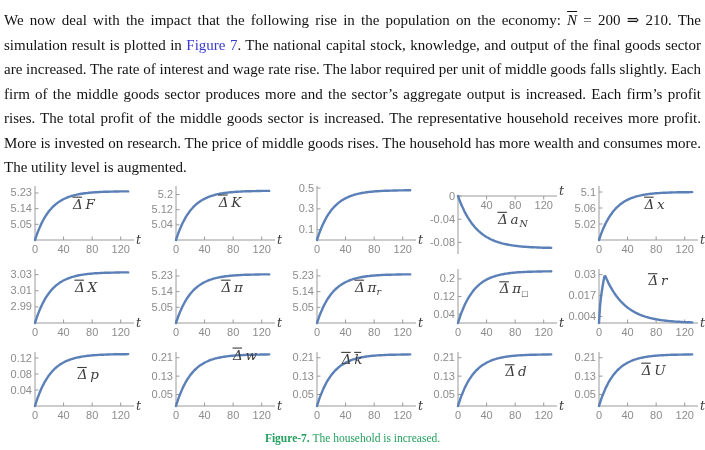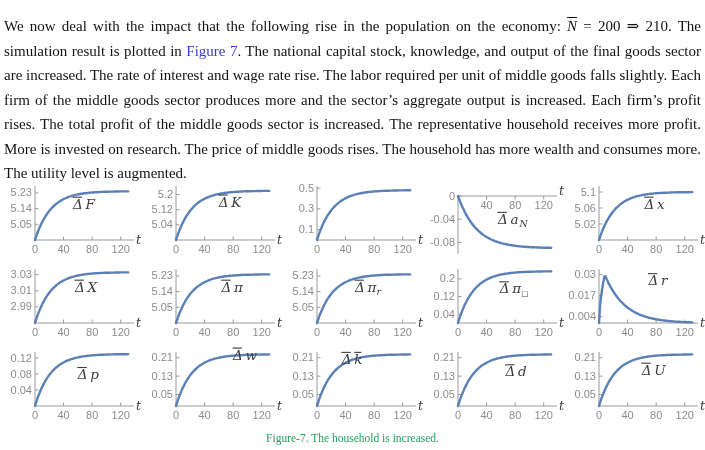--- a/index.html
+++ b/index.html
@@ -1,26 +1,26 @@
 <!DOCTYPE html>
 <html><head>
 <meta charset="utf-8">
 <style>
   html,body{margin:0;padding:0;background:#fff;}
   .page{position:relative;width:705px;height:450px;background:#fff;overflow:hidden;
         font-family:"Liberation Serif","DejaVu Serif",serif;color:#121212;}
-  .para{position:absolute;top:14px;left:4px;width:697px;margin:0;
+  .para{position:absolute;top:8px;left:4px;width:697px;margin:0;
         font-size:15px;line-height:24.5px;text-align:justify;}
   .para .link{color:#3a3ad0;cursor:pointer;}
   .para .mvar{font-style:italic;text-decoration:overline;}
   .figure{position:absolute;top:180px;left:0;width:705px;}
   .grid{display:grid;grid-template-columns:repeat(5,141px);grid-auto-rows:80px;row-gap:3px;}
   .cell{width:141px;height:80px;}
   .caption{margin-top:6px;text-align:center;font-size:11.5px;color:#23a05e;}
-  .caption .cap-label{font-weight:normal;text-align:right;}
+  .caption .cap-label{font-weight:bold;text-align:right;}
   svg text{user-select:none;}
 </style>
 </head>
 <body>
 
 <div class="page">
   <p class="para" id="intro"><span>We now deal with the impact that the following rise in the population on the economy: </span><span class="mvar">N</span><span> = 200 ⇒ 210. The simulation result is plotted in </span><span class="link">Figure 7</span><span>. The national capital stock, knowledge, and output of the final goods sector are increased. The rate of interest and wage rate rise. The labor required per unit of middle goods falls slightly. Each firm of the middle goods sector produces more and the sector’s aggregate output is increased. Each firm’s profit rises. The total profit of the middle goods sector is increased. The representative household receives more profit. More is invested on research. The price of middle goods rises. The household has more wealth and consumes more. The utility level is augmented.</span></p>
   <div class="figure">
     <div class="grid" id="plotgrid">
         <div class="cell"><svg width="141" height="80" viewBox="0 0 141 80">

